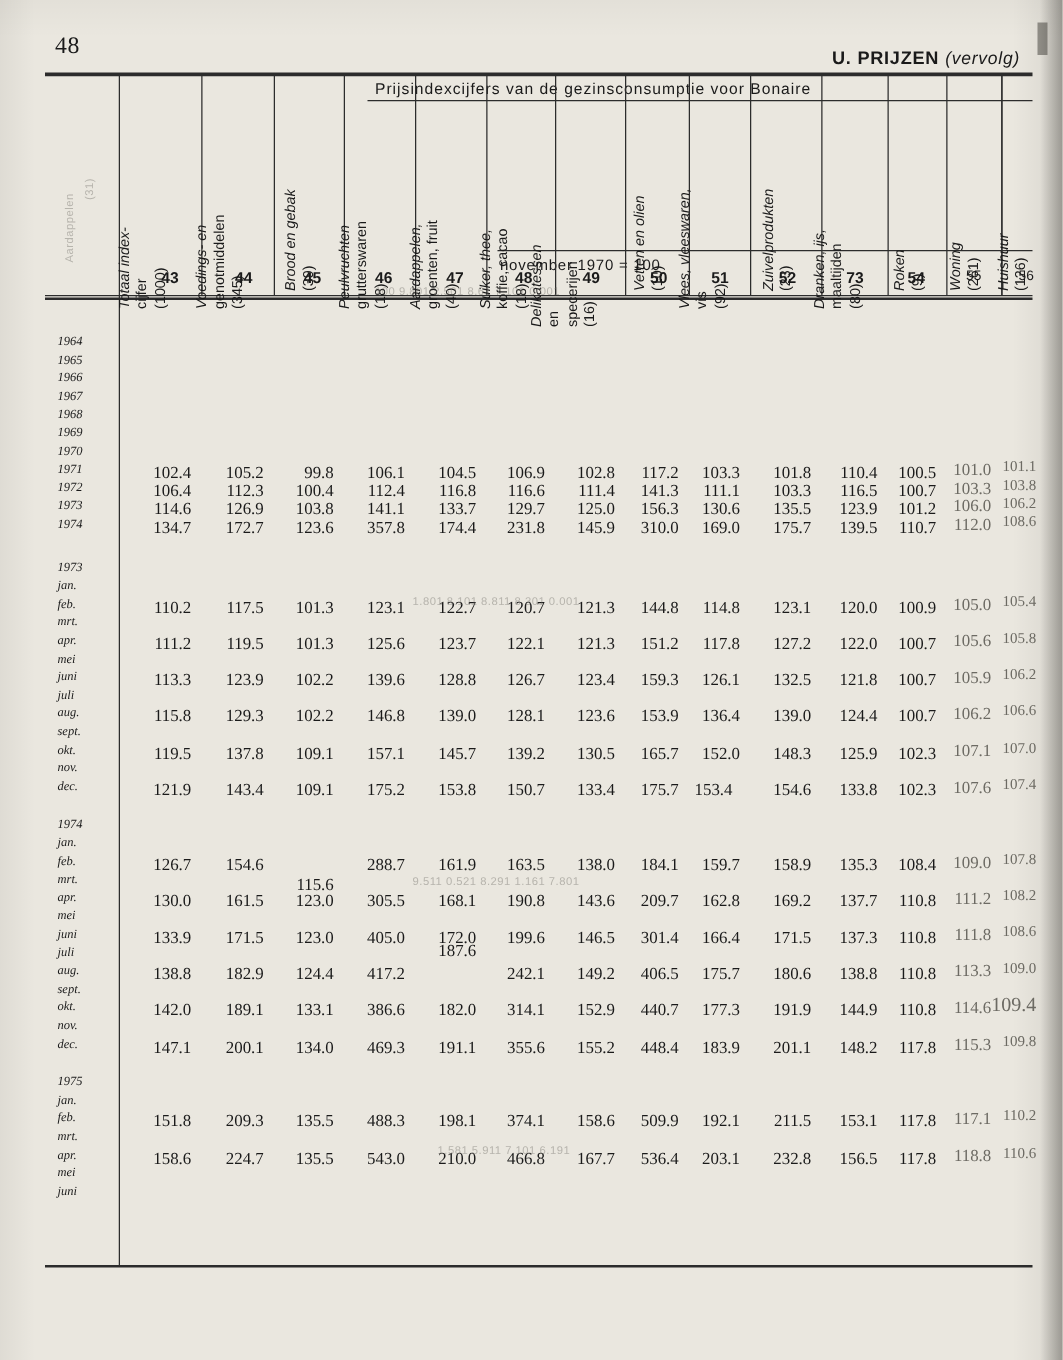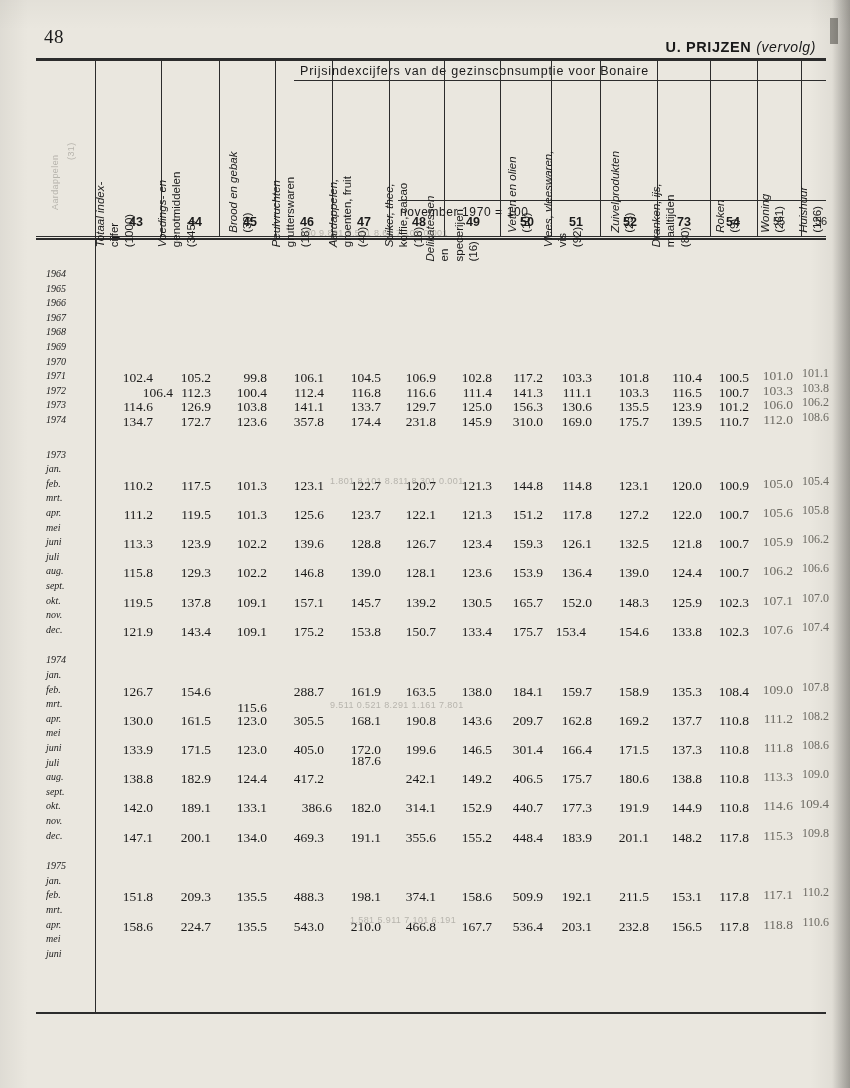--- a/index.html
+++ b/index.html
@@ -312,21 +312,21 @@
       <div class="cell" style="left: 378px; width: 58px; top: 370.2px;">106.9</div>
       <div class="cell" style="left: 434px; width: 58px; top: 370.2px;">102.8</div>
       <div class="cell" style="left: 485px; width: 58px; top: 370.2px;">117.2</div>
       <div class="cell" style="left: 534px; width: 58px; top: 370.2px;">103.3</div>
       <div class="cell" style="left: 591px; width: 58px; top: 370.2px;">101.8</div>
       <div class="cell" style="left: 644px; width: 58px; top: 370.2px;">110.4</div>
       <div class="cell" style="left: 691px; width: 58px; top: 370.2px;">100.5</div>
       <div class="cell faint" style="left: 735px; width: 58px; top: 368.2px;">101.0</div>
       <div class="cell faint" style="left: 771px; width: 58px; font-size: 12px; top: 366.2px;">101.1</div>
       <div class="rowlabel" style="top: 384.8px;">1972</div>
-      <div class="cell" style="left: 95px; width: 58px; top: 384.8px; padding-left: 20px;">106.4</div>
+      <div class="cell" style="left: 95px; width: 58px; top: 384.8px;">106.4</div>
       <div class="cell" style="left: 153px; width: 58px; top: 384.8px;">112.3</div>
       <div class="cell" style="left: 209px; width: 58px; top: 384.8px;">100.4</div>
       <div class="cell" style="left: 266px; width: 58px; top: 384.8px;">112.4</div>
       <div class="cell" style="left: 323px; width: 58px; top: 384.8px;">116.8</div>
       <div class="cell" style="left: 378px; width: 58px; top: 384.8px;">116.6</div>
       <div class="cell" style="left: 434px; width: 58px; top: 384.8px;">111.4</div>
       <div class="cell" style="left: 485px; width: 58px; top: 384.8px;">141.3</div>
       <div class="cell" style="left: 534px; width: 58px; top: 384.8px;">111.1</div>
       <div class="cell" style="left: 591px; width: 58px; top: 384.8px;">103.3</div>
       <div class="cell" style="left: 644px; width: 58px; top: 384.8px;">116.5</div>
@@ -523,31 +523,31 @@
       <div class="cell" style="left: 591px; width: 58px; top: 771.2px;">180.6</div>
       <div class="cell" style="left: 644px; width: 58px; top: 771.2px;">138.8</div>
       <div class="cell" style="left: 691px; width: 58px; top: 771.2px;">110.8</div>
       <div class="cell faint" style="left: 735px; width: 58px; top: 769.2px;">113.3</div>
       <div class="cell faint" style="left: 771px; width: 58px; font-size: 12px; top: 767.2px;">109.0</div>
       <div class="rowlabel" style="top: 785.8px;">sept.</div>
       <div class="rowlabel" style="top: 800.4px;">okt.</div>
       <div class="cell" style="left: 95px; width: 58px; top: 800.4px;">142.0</div>
       <div class="cell" style="left: 153px; width: 58px; top: 800.4px;">189.1</div>
       <div class="cell" style="left: 209px; width: 58px; top: 800.4px;">133.1</div>
-      <div class="cell" style="left: 252px; width: 58px; top: 800.4px; padding-left: 22px;">386.6</div>
+      <div class="cell" style="left: 266px; width: 58px; top: 800.4px;">386.6</div>
       <div class="cell" style="left: 323px; width: 58px; top: 800.4px;">182.0</div>
       <div class="cell" style="left: 378px; width: 58px; top: 800.4px;">314.1</div>
       <div class="cell" style="left: 434px; width: 58px; top: 800.4px;">152.9</div>
       <div class="cell" style="left: 485px; width: 58px; top: 800.4px;">440.7</div>
       <div class="cell" style="left: 534px; width: 58px; top: 800.4px;">177.3</div>
       <div class="cell" style="left: 591px; width: 58px; top: 800.4px;">191.9</div>
       <div class="cell" style="left: 644px; width: 58px; top: 800.4px;">144.9</div>
       <div class="cell" style="left: 691px; width: 58px; top: 800.4px;">110.8</div>
       <div class="cell faint" style="left: 735px; width: 58px; top: 798.4px;">114.6</div>
-      <div class="cell faint" style="left: 771px; width: 58px; font-size: 13px; top: 796.4px;">109.4</div>
+      <div class="cell faint" style="left: 771px; width: 58px; font-size: 16px; top: 796.4px;">109.4</div>
       <div class="rowlabel" style="top: 815px;">nov.</div>
       <div class="rowlabel" style="top: 829.6px;">dec.</div>
       <div class="cell" style="left: 95px; width: 58px; top: 829.6px;">147.1</div>
       <div class="cell" style="left: 153px; width: 58px; top: 829.6px;">200.1</div>
       <div class="cell" style="left: 209px; width: 58px; top: 829.6px;">134.0</div>
       <div class="cell" style="left: 266px; width: 58px; top: 829.6px;">469.3</div>
       <div class="cell" style="left: 323px; width: 58px; top: 829.6px;">191.1</div>
       <div class="cell" style="left: 378px; width: 58px; top: 829.6px;">355.6</div>
       <div class="cell" style="left: 434px; width: 58px; top: 829.6px;">155.2</div>
       <div class="cell" style="left: 485px; width: 58px; top: 829.6px;">448.4</div>

